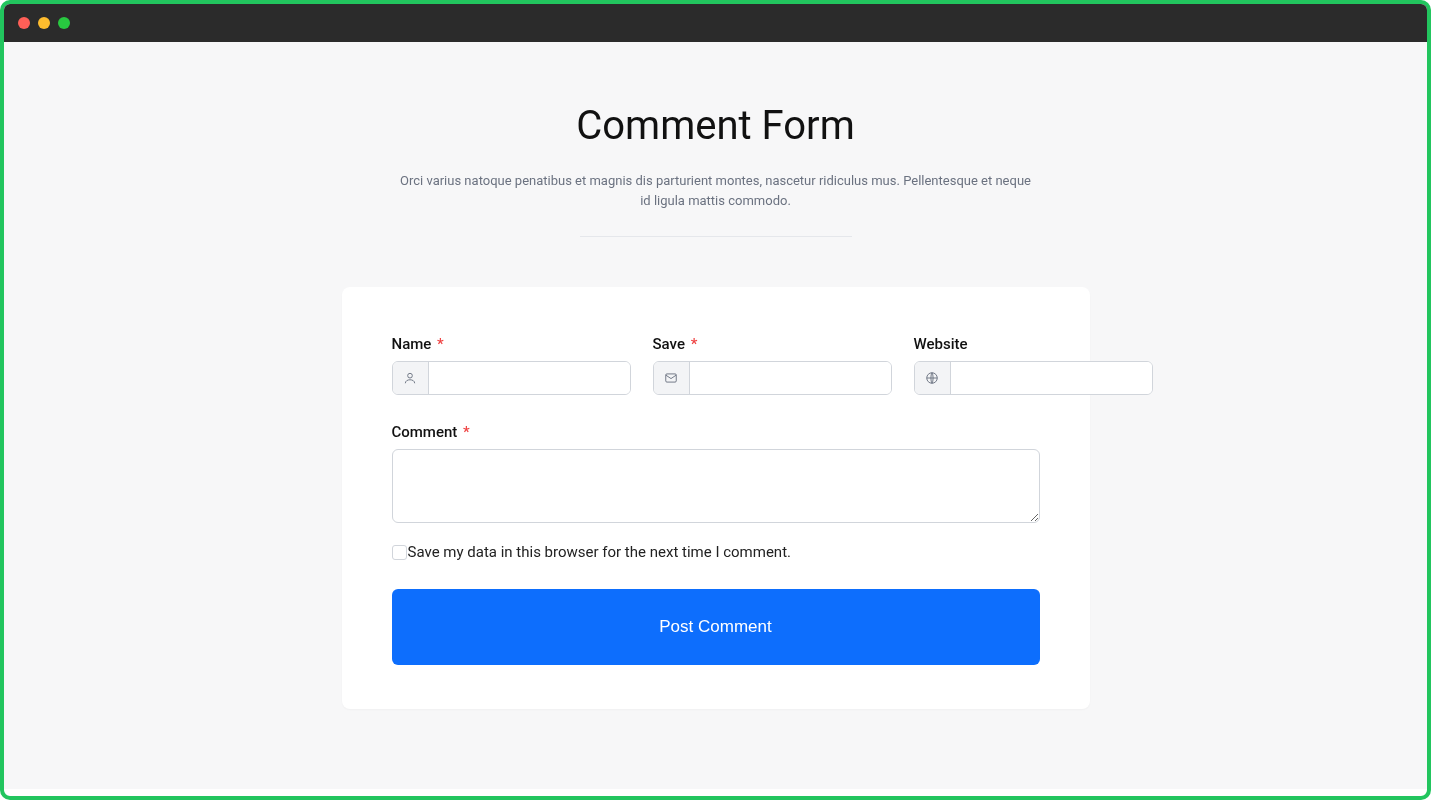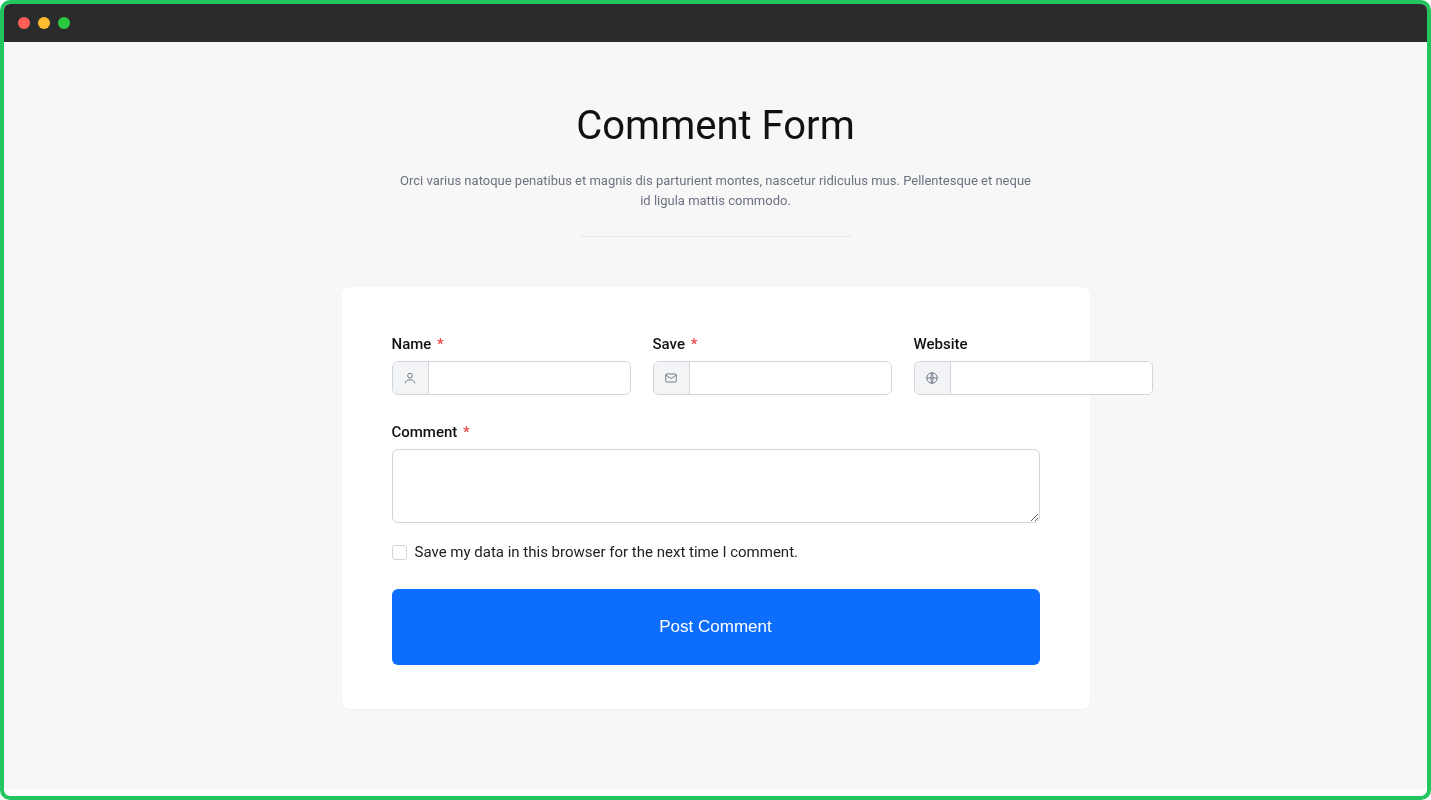--- a/index.html
+++ b/index.html
@@ -123,21 +123,21 @@
     font-size: 14px;
     font-family: inherit;
     resize: vertical;
     min-height: 74px;
     outline: none;
   }
 
   .checkbox-row {
     display: flex;
     align-items: center;
-    gap: 8px;
+    gap: 1px;
     margin: 20px 0 28px;
   }
   .checkbox-row input[type="checkbox"] {
     width: 15px; height: 15px;
     border: 1px solid #d1d5db;
     border-radius: 3px;
     appearance: none;
     cursor: pointer;
     background: #fff;
   }

